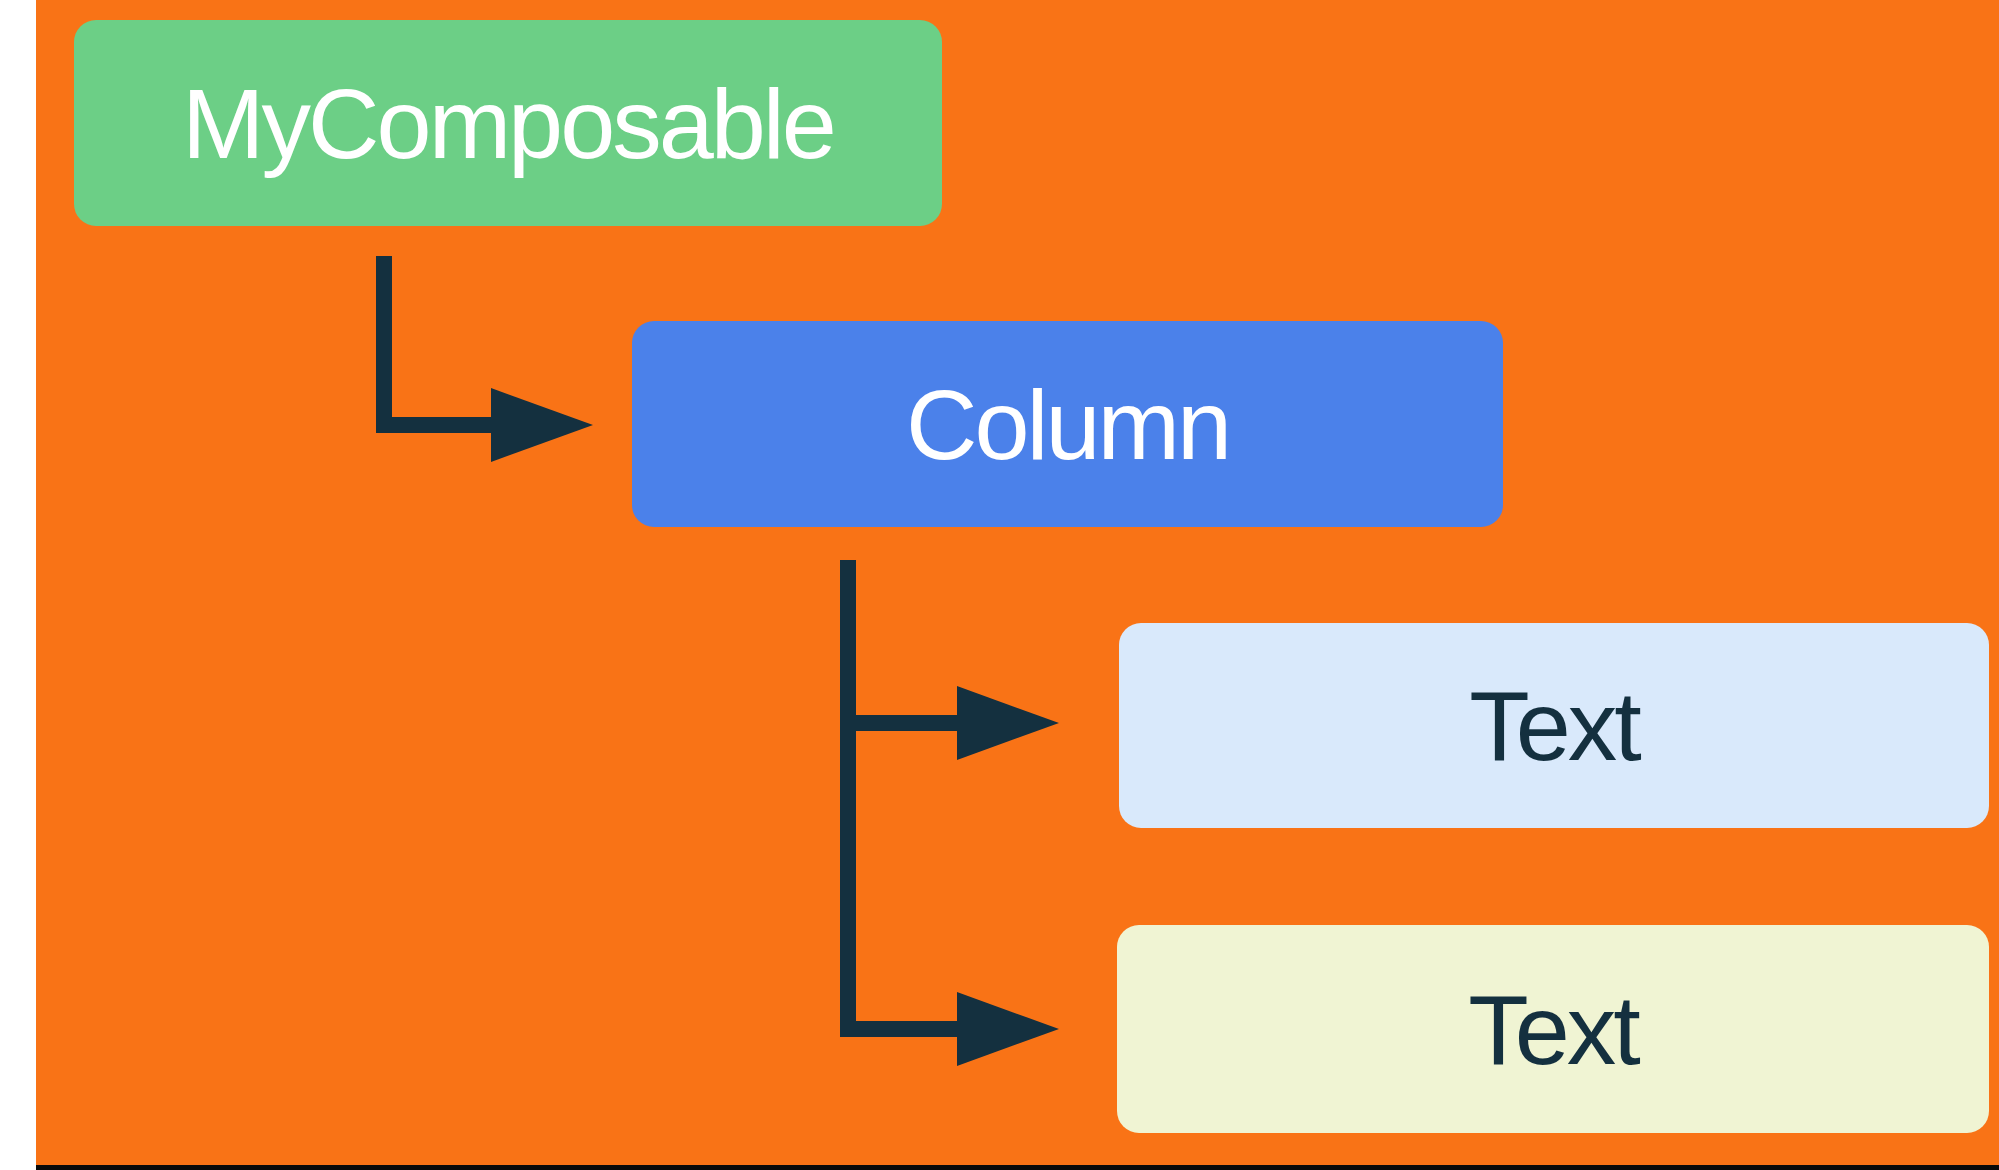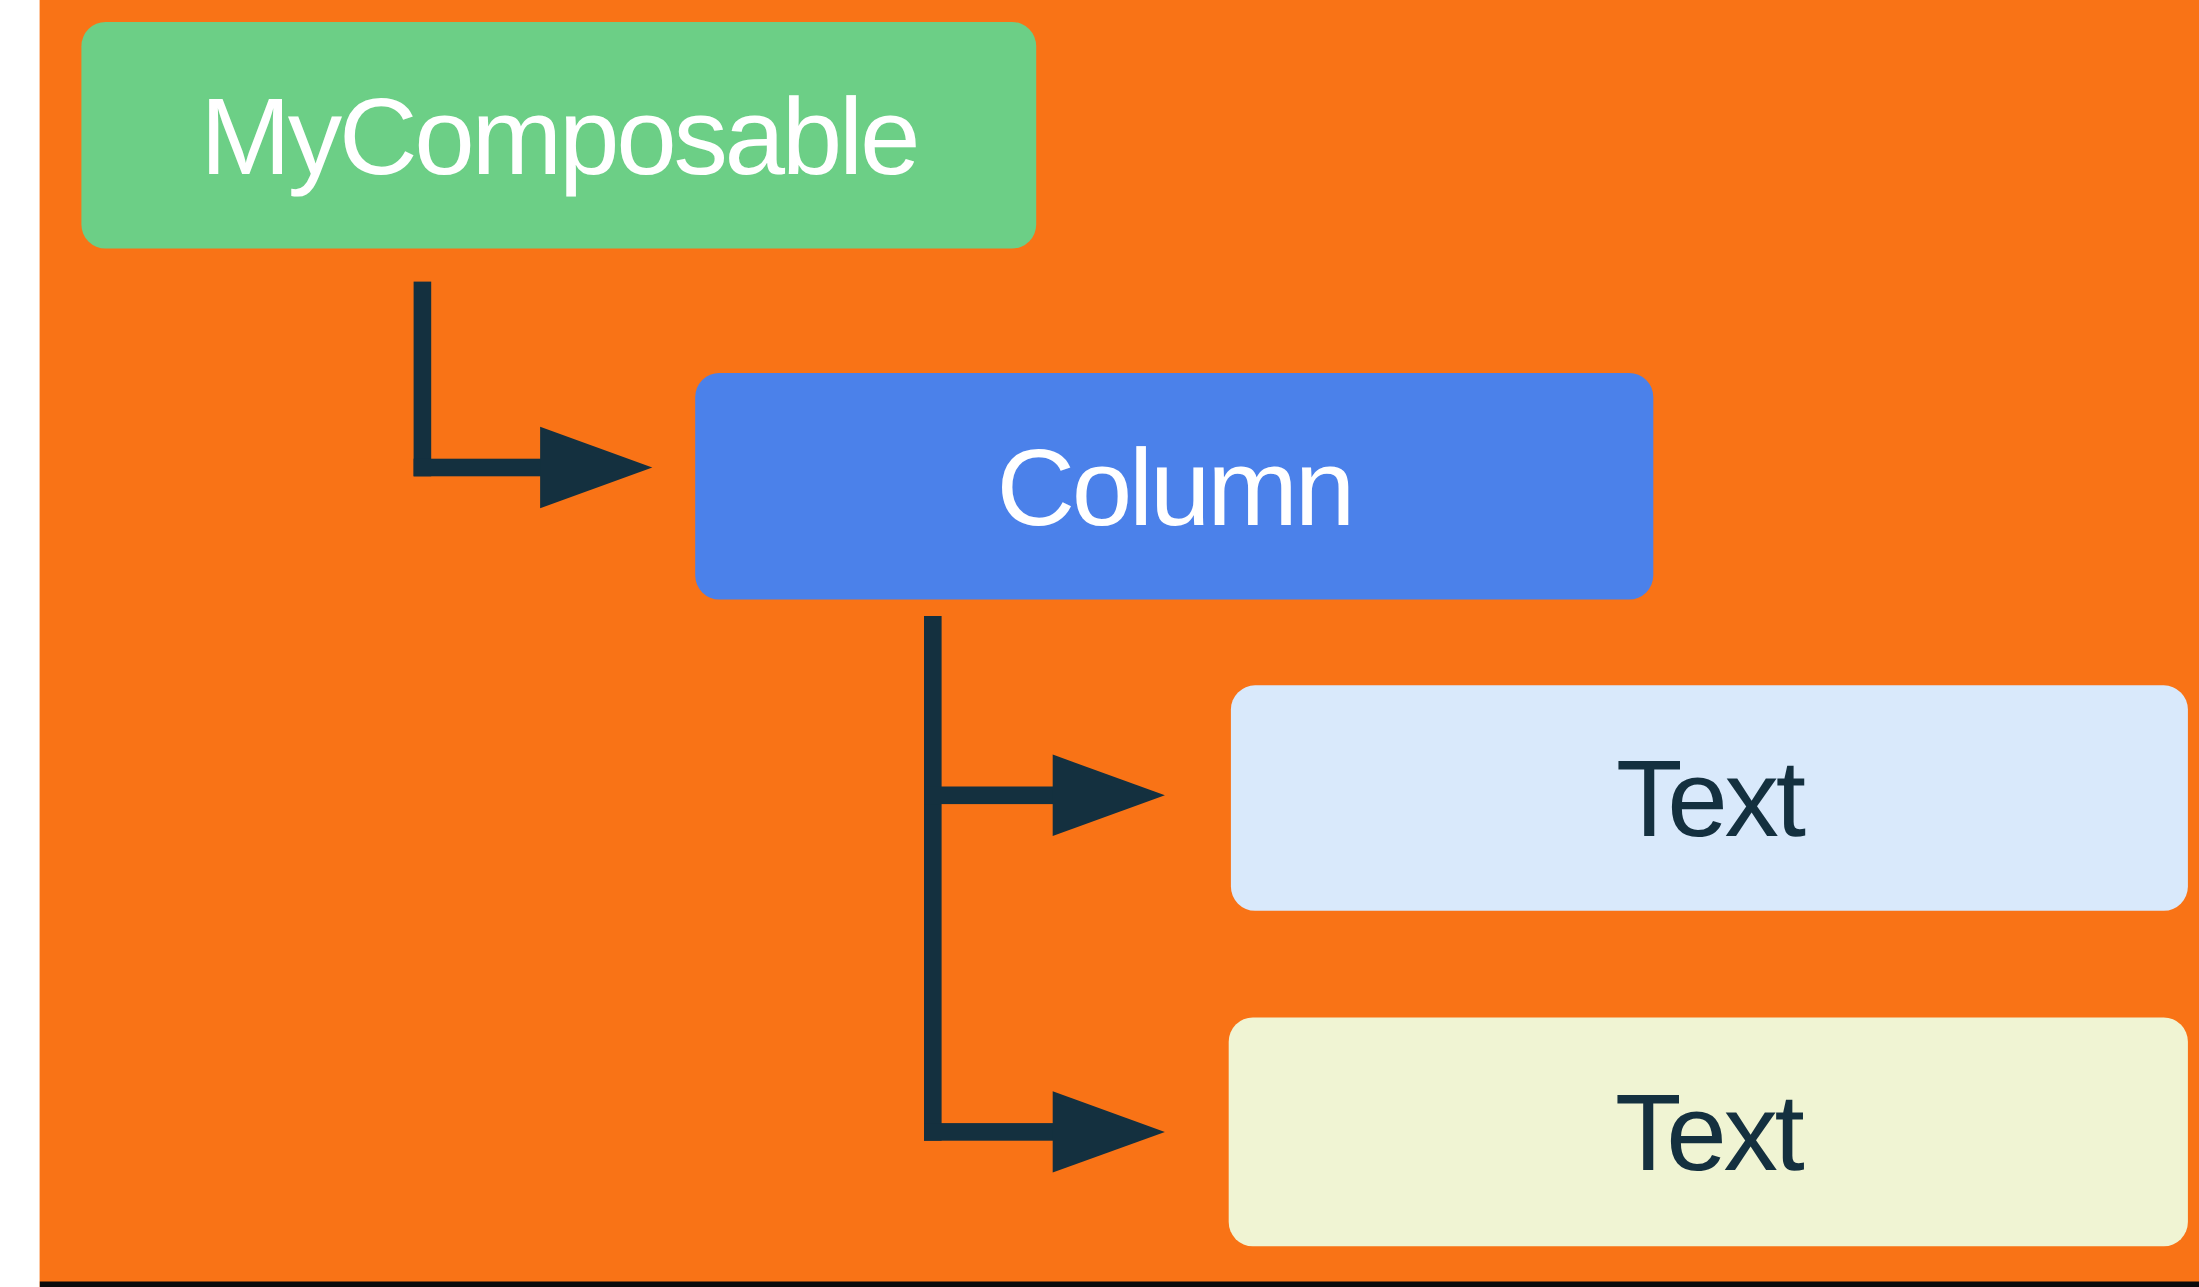--- a/index.html
+++ b/index.html
@@ -24,21 +24,21 @@
   }
   .node .label {
     font-size: 99px;
     letter-spacing: -3px;
     font-weight: 400;
     line-height: 1;
     white-space: nowrap;
   }
   
   .node-root   { left: 38px;   top: 20px;  width: 868px; height: 206px; }
-  .node-column { left: 596px;  top: 339px; width: 871px; height: 206px; }
+  .node-column { left: 596px;  top: 321px; width: 871px; height: 206px; }
   .node-text1  { left: 1083px; top: 623px; width: 870px; height: 205px; }
   .node-text2  { left: 1081px; top: 925px; width: 872px; height: 208px; }
 
   
   .line { position: absolute; }
   .vline1 { left: 340px; top: 256px; width: 16px; height: 177px; }
   .hline1 { left: 340px; top: 417px; width: 116px; height: 16px; }
   .arrow1 { left: 455px; top: 388px; }
 
   .vline2  { left: 804px; top: 560px; width: 16px; height: 477px; }

